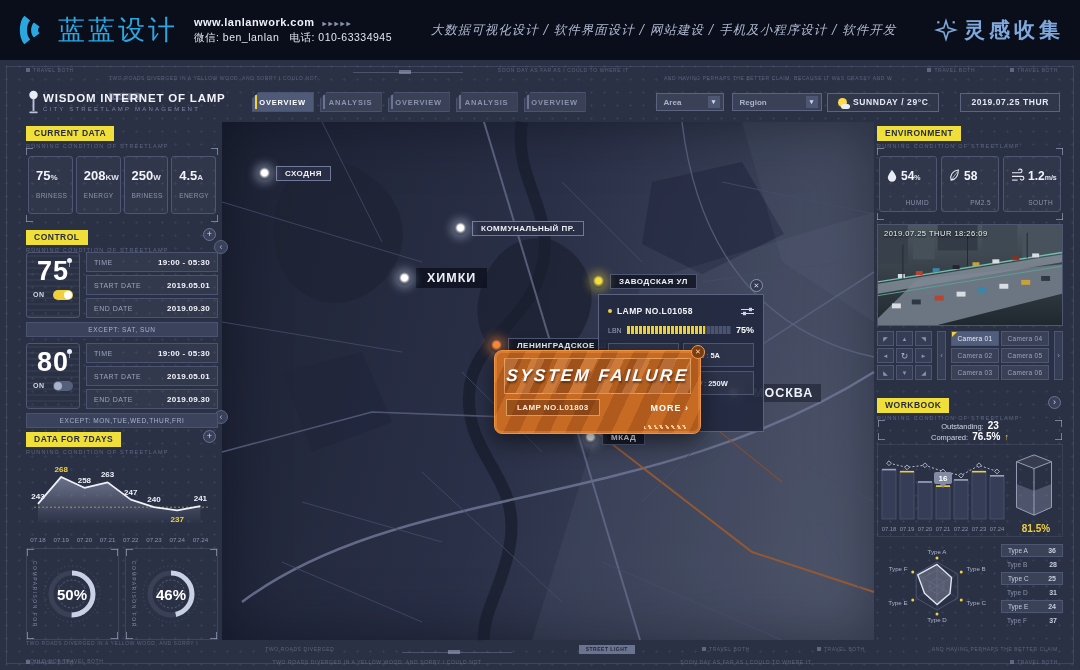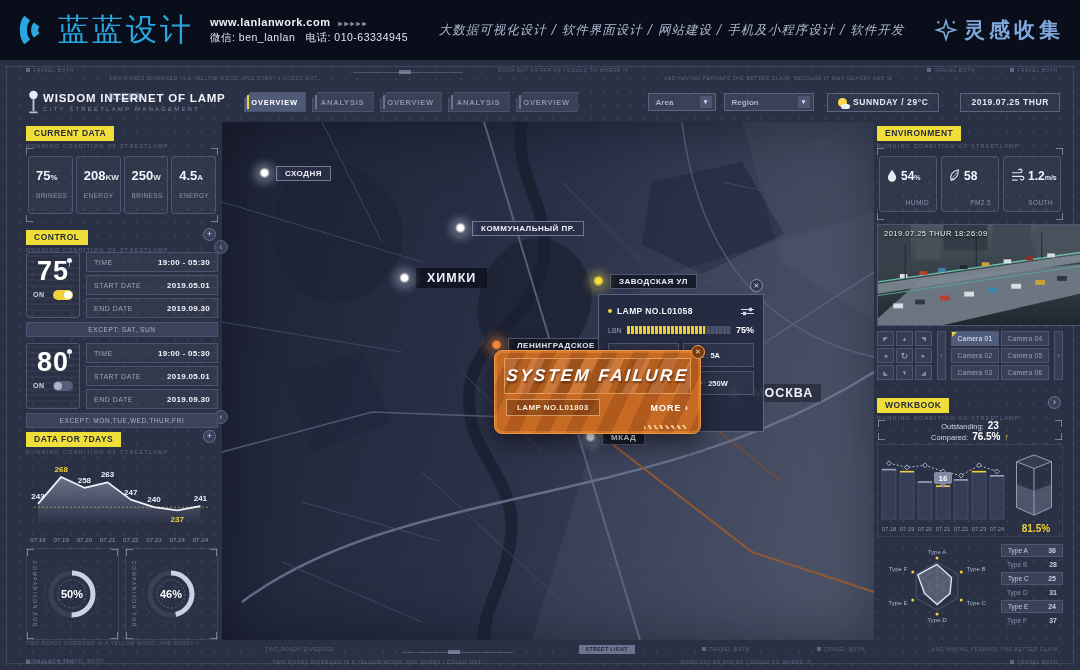--- a/index.html
+++ b/index.html
@@ -4,21 +4,21 @@
 <style>
   *{margin:0;padding:0;box-sizing:border-box;}
   html,body{background:#070b16;}
   body{font-family:"Liberation Sans", sans-serif;}
   svg{overflow:visible;display:block;}
   .screen{position:relative;width:1080px;height:670px;overflow:hidden;background:#2b3145;}
 
   
   .banner{position:absolute;top:0;left:0;right:0;height:60px;background:#0a0e1a;display:flex;align-items:center;padding:0 16px;z-index:50;}
   .logo-wrap{display:flex;align-items:center;gap:8px;}
-  .logo-text{font-size:31px;color:#2aa7e0;letter-spacing:3px;font-weight:500;}
+  .logo-text{font-size:27px;color:#2aa7e0;letter-spacing:3px;font-weight:500;}
   .contact{margin-left:16px;line-height:1.5;}
   .contact .l1{font-size:11px;font-weight:bold;color:#eef1f8;letter-spacing:.5px;}
   .contact .l1 .arr{color:#8a93ad;font-size:8px;letter-spacing:2px;margin-left:8px;}
   .contact .l2{font-size:10.5px;color:#dfe4f0;letter-spacing:.5px;}
   .services{flex:1;text-align:center;font-family:"DejaVu Serif",serif;font-style:italic;font-size:12.5px;color:#aeb8d0;letter-spacing:1px;}
   .collect{display:flex;align-items:center;gap:7px;font-family:"DejaVu Serif",serif;font-weight:bold;font-size:21px;color:#7fa9dc;letter-spacing:4px;}
 
   
   .dash{position:absolute;top:60px;left:0;right:0;bottom:0;background:#2b3145;
     background-image:radial-gradient(rgba(130,140,170,.13) 1px, transparent 1.3px);background-size:13px 13px;}
@@ -43,21 +43,21 @@
   .d-check .bx{width:4px;height:4px;background:rgba(128,138,168,.6);}
   .d-slider{width:110px;height:1px;background:rgba(128,138,168,.4);position:relative;margin-top:6px;}
   .d-slider::after{content:"";position:absolute;left:42%;top:-2px;width:12px;height:4px;background:rgba(160,170,200,.55);}
   .sl-badge{font-size:5px;background:#6a7390;color:#20263a;padding:1.5px 7px;font-weight:bold;letter-spacing:.5px;}
 
   
   .dhead{position:absolute;top:24px;left:26px;right:20px;height:36px;display:flex;align-items:center;z-index:10;}
   .dh-title{display:flex;align-items:center;gap:2px;}
   .dh-tt .t1{font-size:11.5px;font-weight:bold;color:#f2f4fa;letter-spacing:.8px;}
   .dh-tt .t2{font-size:6px;color:#7c86a2;letter-spacing:2.2px;margin-top:2px;}
-  .tabs{display:flex;gap:6px;margin-left:18px;}
+  .tabs{display:flex;gap:6px;margin-left:26px;}
   .tab{width:62px;height:20px;background:#3a4157;border:1px solid #4a5470;color:#8a93ad;font-size:7.5px;font-weight:bold;letter-spacing:.8px;
     display:flex;align-items:center;justify-content:center;position:relative;clip-path:polygon(7px 0,100% 0,100% 100%,0 100%,0 7px);}
   .tab::before{content:"";position:absolute;left:2px;top:2px;bottom:2px;width:2px;background:#6a7390;}
   .tab.active{background:#4f5a78;color:#fff;}
   .tab.active::before{background:#f0d03c;}
   .selects{display:flex;gap:8px;margin-left:70px;}
   .select{height:18px;background:#3a4157;border:1px solid #5a6480;display:flex;align-items:center;justify-content:space-between;padding:0 3px 0 7px;font-size:8px;color:#aab2cc;font-weight:bold;}
   .select .dd{width:12px;height:12px;background:#4d5673;text-align:center;line-height:12px;font-size:7px;color:#cfd6e8;margin-left:8px;}
   .dh-right{margin-left:auto;display:flex;gap:21px;align-items:center;}
   .wbox,.dbox{height:19px;border:1px solid #5a6480;background:rgba(255,255,255,.03);display:flex;align-items:center;gap:6px;padding:0 10px;font-size:8.5px;font-weight:bold;color:#e4e9f4;letter-spacing:.6px;}
@@ -94,21 +94,21 @@
   .krow{display:flex;justify-content:space-between;align-items:center;height:20px;background:rgba(255,255,255,.04);border:1px solid #4a5470;padding:0 7px;}
   .krow .k{font-size:7px;color:#9aa3bd;letter-spacing:.5px;}
   .krow .v{font-size:8px;font-weight:bold;color:#f2f4fa;letter-spacing:.3px;}
   .except{margin-top:4px;background:#3a425c;border:1px solid #4a5470;text-align:center;font-size:6.5px;color:#aab2cc;letter-spacing:.6px;padding:3px 0;}
   .block2{margin-top:6px;}
 
   .gauges{display:flex;gap:6px;}
   .gbox{width:93px;height:92px;border:1px solid rgba(120,130,160,.25);position:relative;display:flex;align-items:center;}
   .gbox .vlab{writing-mode:vertical-rl;font-size:5px;color:#7c86a2;letter-spacing:1.5px;margin:0 2px 0 5px;}
   .gwrap{position:relative;width:64px;height:64px;}
-  .gpct{position:absolute;inset:0;display:flex;align-items:center;justify-content:center;font-size:11px;font-weight:bold;color:#fff;}
+  .gpct{position:absolute;inset:0;display:flex;align-items:center;justify-content:center;font-size:15px;font-weight:bold;color:#fff;}
 
   
   .map{position:absolute;left:222px;top:62px;width:652px;height:518px;z-index:1;
     background:linear-gradient(105deg,#1e2335 0%,#2a3047 45%,#3c4359 75%,#4d5469 100%);
     box-shadow:inset 0 0 60px rgba(10,14,26,.6);}
   .map svg.roads{position:absolute;inset:0;width:100%;height:100%;}
   .edgebtn{position:absolute;width:14px;height:14px;border-radius:50%;background:#39415a;border:1px solid #5a6480;color:#aab2cc;font-size:9px;line-height:12px;text-align:center;z-index:6;}
   .mlabel{position:absolute;display:flex;align-items:center;gap:5px;z-index:3;}
   .pin{width:13px;height:13px;border-radius:50%;position:relative;flex:0 0 auto;
     background:radial-gradient(circle at 50% 45%,#fff 0 3px,rgba(255,255,255,.35) 5px,transparent 8px);
@@ -150,21 +150,21 @@
   .ahatch{position:absolute;right:12px;bottom:4px;width:44px;height:4px;background:repeating-linear-gradient(60deg,rgba(255,220,170,.8) 0 2px,transparent 2px 5px);}
 
   
   .ecards{display:flex;gap:4px;padding:8px 2px;}
   .ecard{width:58px;height:56px;border:1px solid #4d5673;background:rgba(255,255,255,.03);border-radius:3px;padding:9px 7px 5px;display:flex;flex-direction:column;justify-content:space-between;}
   .ecard .top{display:flex;align-items:center;gap:4px;}
   .ecard .v{font-size:12px;font-weight:bold;color:#f2f4fa;}
   .ecard .u{font-size:7px;font-weight:bold;color:#e0e5f0;}
   .ecard .lb{font-size:6.5px;color:#8a93ad;align-self:flex-end;letter-spacing:.4px;}
 
-  .camimg{position:relative;width:204px;height:102px;border:1px solid #4d5673;}
+  .camimg{position:relative;width:186px;height:102px;border:1px solid #4d5673;}
   .camimg svg{width:100%;height:100%;}
   .camts{position:absolute;top:4px;left:6px;font-size:7.5px;color:#eef1f8;letter-spacing:.5px;text-shadow:0 1px 2px #000;}
   .camctl{display:flex;gap:5px;margin-top:5px;align-items:center;}
   .dpad{display:grid;grid-template-columns:repeat(3,17px);grid-auto-rows:15px;gap:2px;}
   .dbtn{background:#353d54;border:1px solid #4d5673;color:#8a93ad;font-size:6px;display:flex;align-items:center;justify-content:center;}
   .dbtn.ctr{font-size:9px;color:#aab2cc;}
   .camarr{width:9px;height:49px;background:#353d54;border:1px solid #4d5673;color:#8a93ad;font-size:8px;display:flex;align-items:center;justify-content:center;}
   .camgrid{flex:1;display:grid;grid-template-columns:1fr 1fr;grid-auto-rows:15px;gap:2px;}
   .cambtn{background:#3a4157;border:1px solid #4d5673;color:#9aa3bd;font-size:6.5px;display:flex;align-items:center;justify-content:center;letter-spacing:.3px;}
   .cambtn.active{background:#515d7d;color:#eef1f8;position:relative;}

